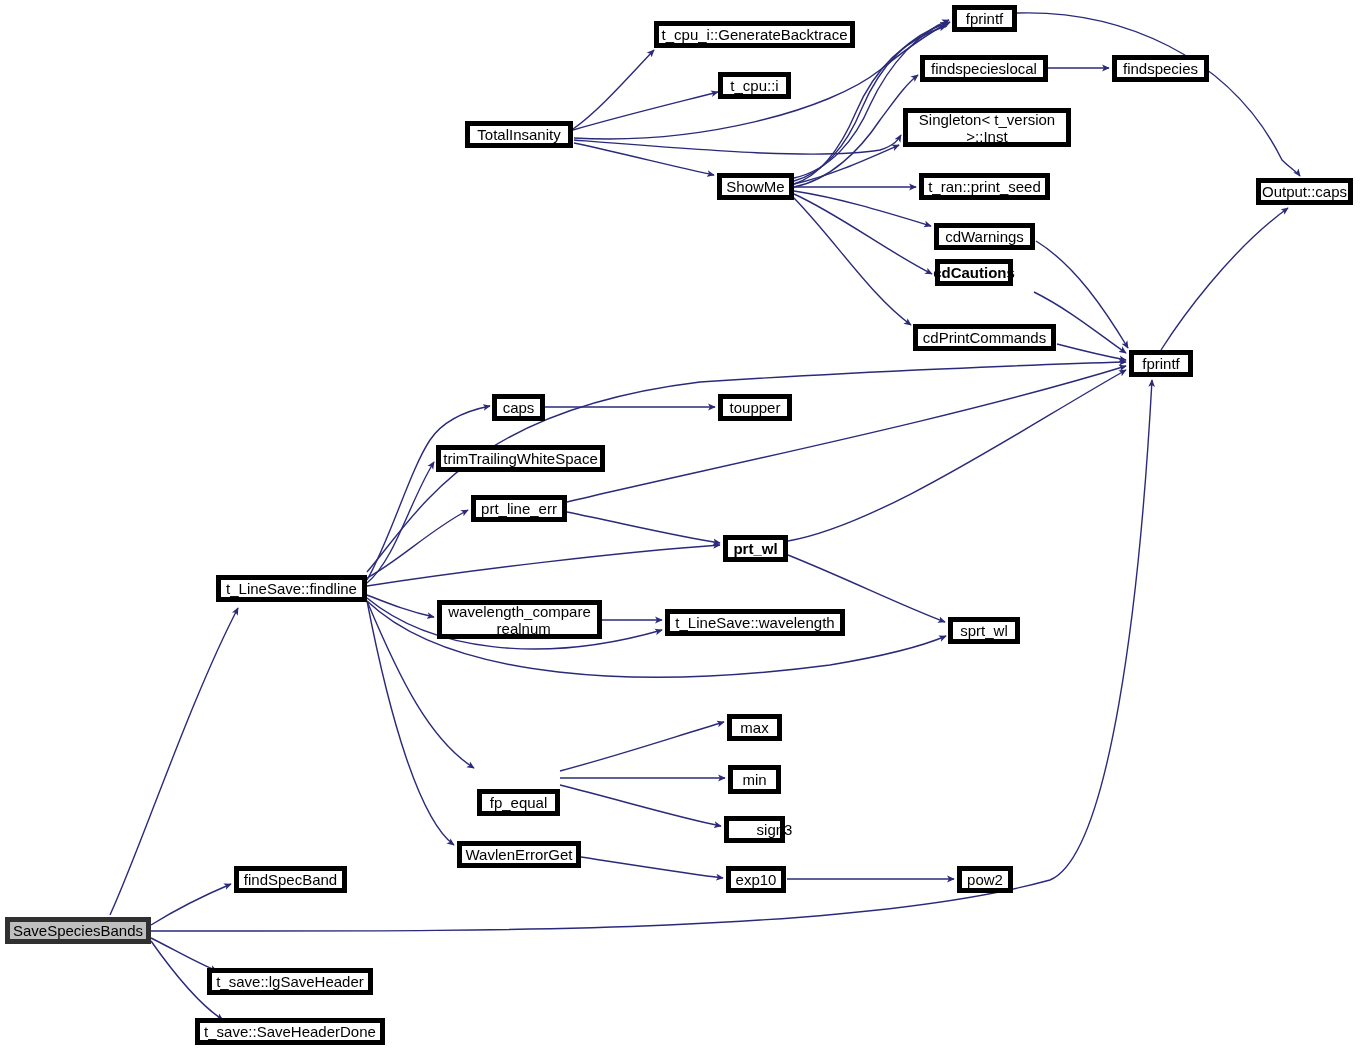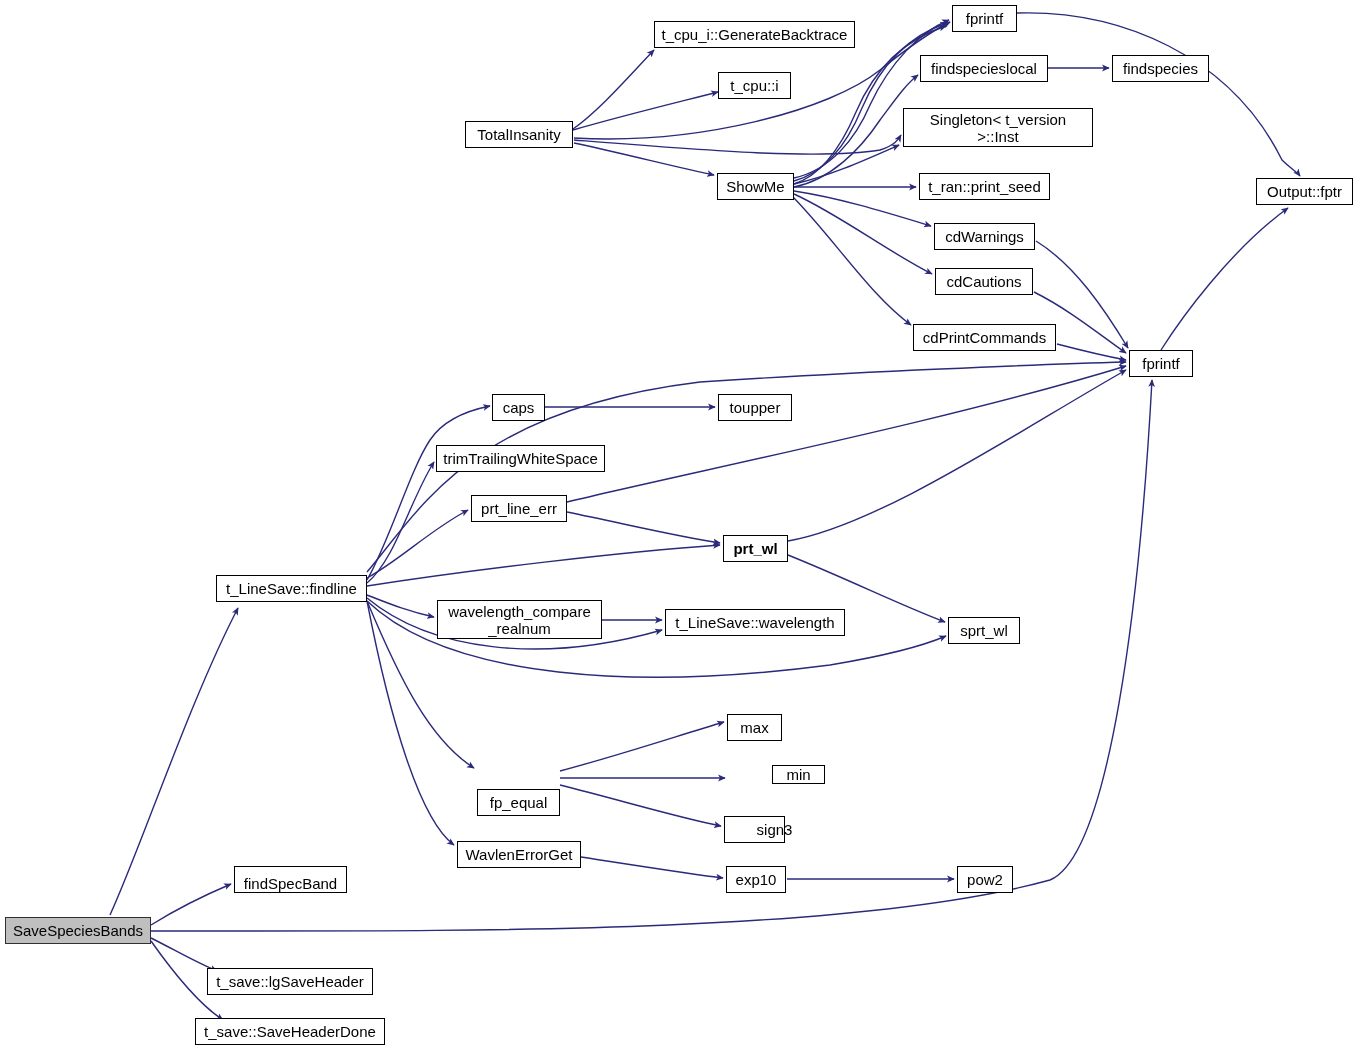--- a/index.html
+++ b/index.html
@@ -19,21 +19,21 @@
     position: absolute;
     left: 0;
     top: 0;
     width: 1360px;
     height: 1051px;
     pointer-events: none;
   }
   .node {
     position: absolute;
     box-sizing: border-box;
-    border: 1px solid #000000;
+    border: 5px solid #000000;
     background: #ffffff;
     color: #000000;
     display: flex;
     align-items: center;
     justify-content: center;
     text-align: center;
     font-size: 15px;
     line-height: 17px;
     letter-spacing: 0px;
     white-space: pre;
@@ -107,41 +107,41 @@
         <path d="M 110,915 C 140,850 190,700 238,608" fill="none" stroke="#2a2a7a" stroke-width="1.4" marker-end="url(#arrow)"></path>
       </g>
   </svg>
   <div id="node-group">
       <div class="node" style="left: 654px; top: 21px; width: 201px; height: 27px;"><span class="lbl">t_cpu_i::GenerateBacktrace</span></div>
       <div class="node" style="left: 718px; top: 72px; width: 73px; height: 27px;"><span class="lbl">t_cpu::i</span></div>
       <div class="node" style="left: 465px; top: 121px; width: 108px; height: 27px;"><span class="lbl">TotalInsanity</span></div>
       <div class="node" style="left: 952px; top: 5px; width: 65px; height: 27px;"><span class="lbl">fprintf</span></div>
       <div class="node" style="left: 920px; top: 55px; width: 128px; height: 27px;"><span class="lbl">findspecieslocal</span></div>
       <div class="node" style="left: 1112px; top: 55px; width: 97px; height: 27px;"><span class="lbl">findspecies</span></div>
-      <div class="node" style="left: 903px; top: 108px; width: 190px; height: 39px;"><span class="lbl">Singleton&lt; t_version
+      <div class="node" style="left: 903px; top: 108px; width: 168px; height: 39px;"><span class="lbl">Singleton&lt; t_version
 &gt;::Inst</span></div>
       <div class="node" style="left: 717px; top: 173px; width: 77px; height: 27px;"><span class="lbl">ShowMe</span></div>
       <div class="node" style="left: 919px; top: 173px; width: 131px; height: 27px;"><span class="lbl">t_ran::print_seed</span></div>
       <div class="node" style="left: 934px; top: 223px; width: 101px; height: 27px;"><span class="lbl">cdWarnings</span></div>
-      <div class="node" style="left: 935px; top: 268px; width: 98px; height: 27px;"><span class="lbl">cdCautions</span></div>
+      <div class="node" style="left: 935px; top: 259px; width: 78px; height: 27px; font-weight: bold;"><span class="lbl">cdCautions</span></div>
       <div class="node" style="left: 913px; top: 324px; width: 143px; height: 27px;"><span class="lbl">cdPrintCommands</span></div>
-      <div class="node" style="left: 1256px; top: 178px; width: 97px; height: 27px;"><span class="lbl">Output::fptr</span></div>
+      <div class="node" style="left: 1256px; top: 178px; width: 97px; height: 27px;"><span class="lbl">Output::caps</span></div>
       <div class="node" style="left: 1129px; top: 350px; width: 64px; height: 27px;"><span class="lbl">fprintf</span></div>
       <div class="node" style="left: 492px; top: 394px; width: 53px; height: 27px;"><span class="lbl">caps</span></div>
       <div class="node" style="left: 718px; top: 394px; width: 74px; height: 27px;"><span class="lbl">toupper</span></div>
       <div class="node" style="left: 436px; top: 445px; width: 169px; height: 27px;"><span class="lbl">trimTrailingWhiteSpace</span></div>
       <div class="node" style="left: 471px; top: 495px; width: 96px; height: 27px;"><span class="lbl">prt_line_err</span></div>
       <div class="node" style="left: 723px; top: 535px; width: 65px; height: 27px; font-weight: bold;"><span class="lbl">prt_wl</span></div>
       <div class="node" style="left: 216px; top: 575px; width: 151px; height: 27px;"><span class="lbl">t_LineSave::findline</span></div>
       <div class="node" style="left: 437px; top: 600px; width: 165px; height: 39px;"><span class="lbl">wavelength_compare
 _realnum</span></div>
       <div class="node" style="left: 665px; top: 609px; width: 180px; height: 27px;"><span class="lbl">t_LineSave::wavelength</span></div>
       <div class="node" style="left: 948px; top: 617px; width: 72px; height: 27px;"><span class="lbl">sprt_wl</span></div>
       <div class="node" style="left: 727px; top: 714px; width: 55px; height: 27px;"><span class="lbl">max</span></div>
-      <div class="node" style="left: 772px; top: 765px; width: 53px; height: 19px;"><span class="lbl">min</span></div>
+      <div class="node" style="left: 728px; top: 765px; width: 53px; height: 29px;"><span class="lbl">min</span></div>
       <div class="node" style="left: 477px; top: 765px; width: 83px; height: 27px; margin-top: 24px;"><span class="lbl">fp_equal</span></div>
       <div class="node" style="left: 724px; top: 816px; width: 61px; height: 27px; padding-left: 40px;"><span class="lbl">sign3</span></div>
       <div class="node" style="left: 457px; top: 841px; width: 124px; height: 27px;"><span class="lbl">WavlenErrorGet</span></div>
       <div class="node" style="left: 726px; top: 866px; width: 60px; height: 27px;"><span class="lbl">exp10</span></div>
       <div class="node" style="left: 957px; top: 866px; width: 56px; height: 27px;"><span class="lbl">pow2</span></div>
       <div class="node" style="left: 234px; top: 866px; width: 113px; height: 27px; align-items: flex-end;"><span class="lbl">findSpecBand</span></div>
       <div class="node highlight" style="left: 5px; top: 917px; width: 146px; height: 27px;"><span class="lbl">SaveSpeciesBands</span></div>
       <div class="node" style="left: 207px; top: 968px; width: 166px; height: 27px;"><span class="lbl">t_save::lgSaveHeader</span></div>
       <div class="node" style="left: 195px; top: 1018px; width: 190px; height: 27px;"><span class="lbl">t_save::SaveHeaderDone</span></div>
     </div>

